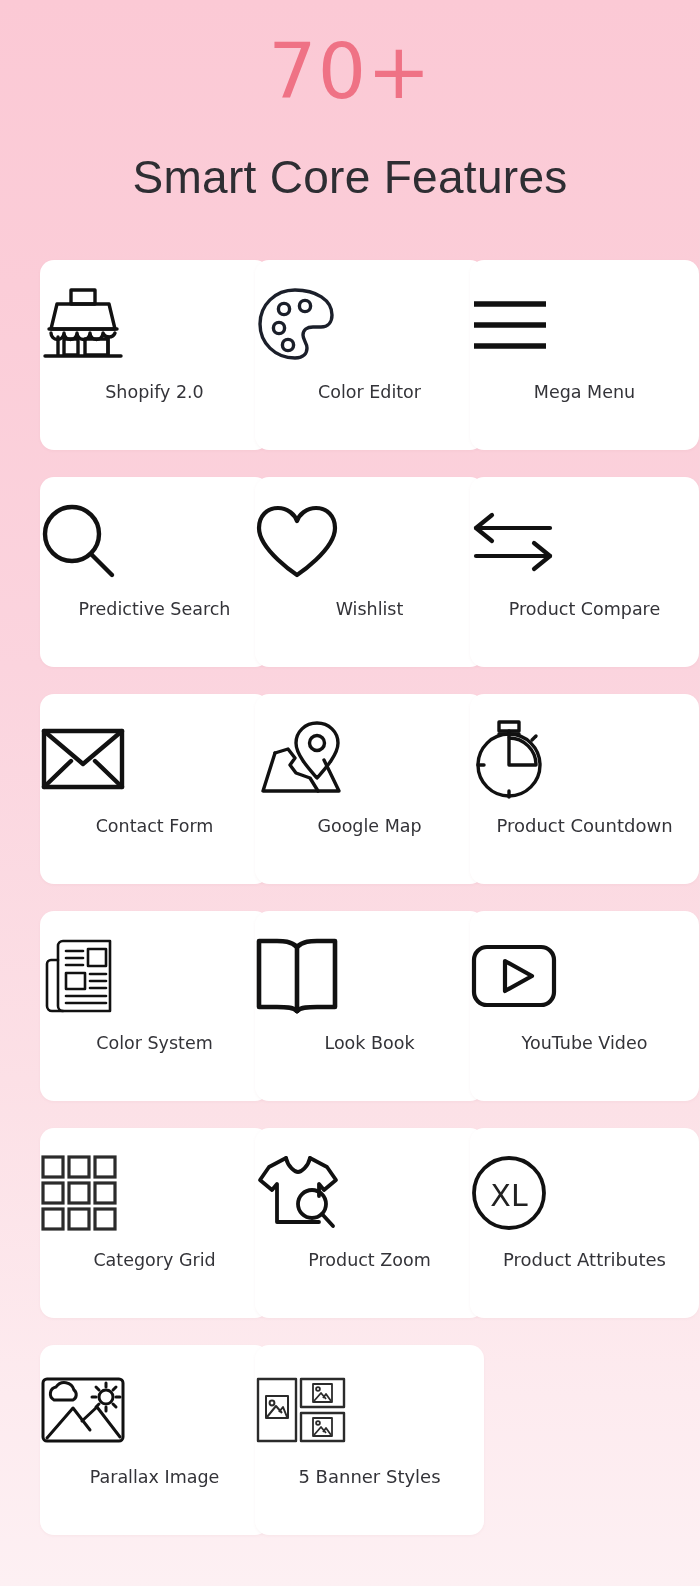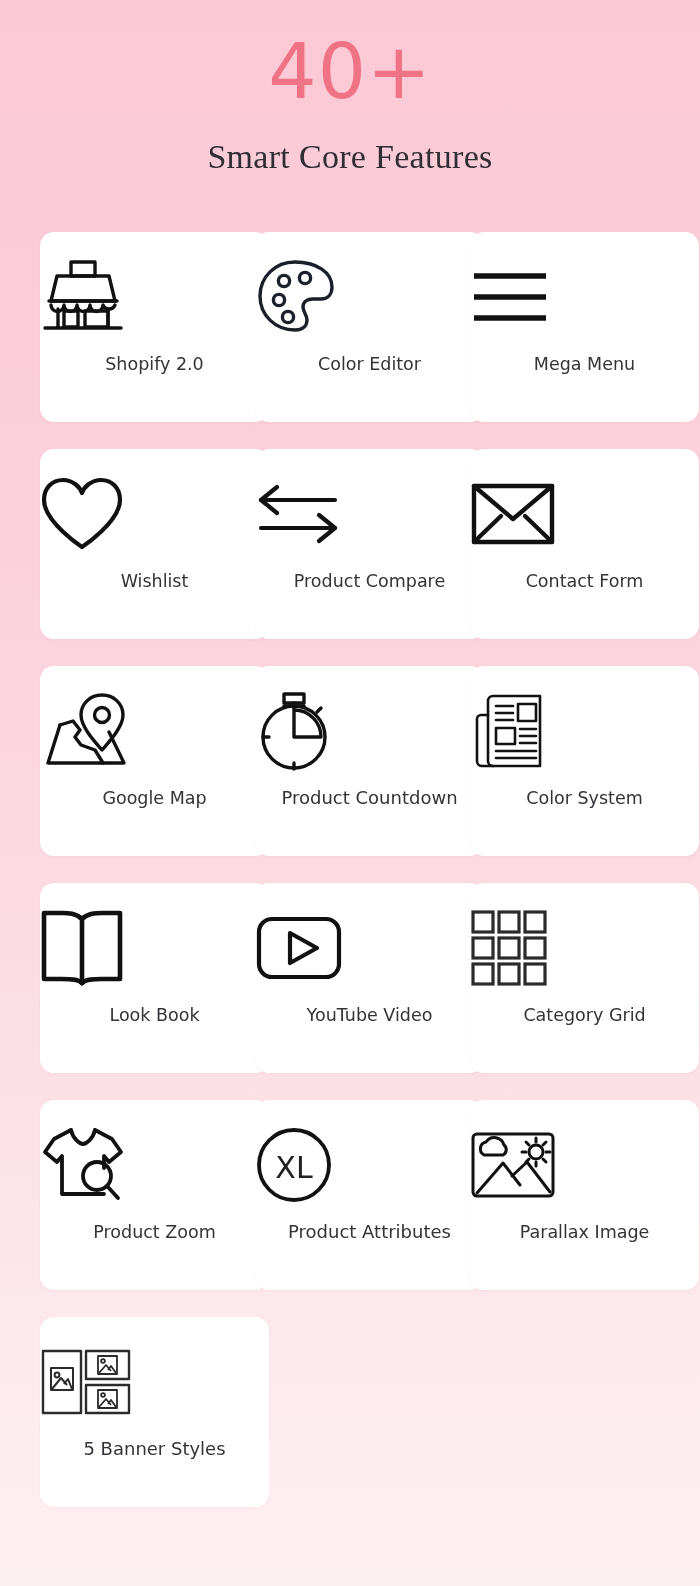--- a/index.html
+++ b/index.html
@@ -31,26 +31,26 @@
   .big-number {
     font-size: 76px;
     font-weight: 400;
     letter-spacing: 1px;
     color: #ef7285;
     line-height: 1.0;
     font-family: "DejaVu Sans", sans-serif;
   }
 
   .subtitle {
-    margin-top: 28px;
-    font-size: 34px;
+    margin-top: 40px;
+    font-size: 46px;
     font-weight: 400;
     color: #2e2e33;
     letter-spacing: 0.3px;
-    font-family: Liberation Serif, serif;
+    font-family: Liberation Sans, sans-serif;
   }
 
   
   .grid {
     margin: 0 auto;
     padding-top: 56px;
     width: 700px;
     display: grid;
     grid-template-columns: repeat(3, 190px);
     justify-content: center;
@@ -91,21 +91,21 @@
     padding: 0 4px;
     white-space: nowrap;
   }
 
   .card-label.tight { font-size: 18px; }
 </style>
 </head>
 <body>
 
 <div class="header">
-  <div class="big-number">40+</div>
+  <div class="big-number">70+</div>
   <div class="subtitle">Smart Core Features</div>
 </div>
 
 <div class="grid">
 
   <div class="card">
     <div class="icon-wrap">
       <svg width="86" height="80" viewBox="0 0 86 80" fill="none" stroke="#111" stroke-width="3.4" stroke-linecap="round" stroke-linejoin="round">
         <rect x="31" y="5" width="24" height="14"></rect>
         <path d="M17 19 L11 44 L75 44 L69 19 Z"></path>
@@ -138,20 +138,29 @@
     <div class="icon-wrap">
       <svg width="80" height="58" viewBox="0 0 80 58" fill="none" stroke="#111" stroke-width="5.4" stroke-linecap="butt">
         <line x1="4" y1="8" x2="76" y2="8"></line>
         <line x1="4" y1="29" x2="76" y2="29"></line>
         <line x1="4" y1="50" x2="76" y2="50"></line>
       </svg>
     </div>
     <div class="card-label">Mega Menu</div>
   </div>
 
+  <div class="card">
+    <div class="icon-wrap">
+      <svg width="78" height="80" viewBox="0 0 78 80" fill="none" stroke="#111" stroke-width="4.4" stroke-linecap="round">
+        <circle cx="32" cy="32" r="27"></circle>
+        <line x1="51" y1="52" x2="72" y2="73"></line>
+      </svg>
+    </div>
+    <div class="card-label">Predictive Search</div>
+  </div>
 
   <div class="card">
     <div class="icon-wrap">
       <svg width="84" height="76" viewBox="0 0 84 76" fill="none" stroke="#111" stroke-width="4.2" stroke-linecap="round" stroke-linejoin="round">
         <path d="M42 71 C42 71 4 46 4 24 C4 12 12 4 23 4 C33 4 40 11 42 17 C44 11 51 4 61 4 C72 4 80 12 80 24 C80 46 42 71 42 71 Z"></path>
       </svg>
     </div>
     <div class="card-label">Wishlist</div>
   </div>
 

